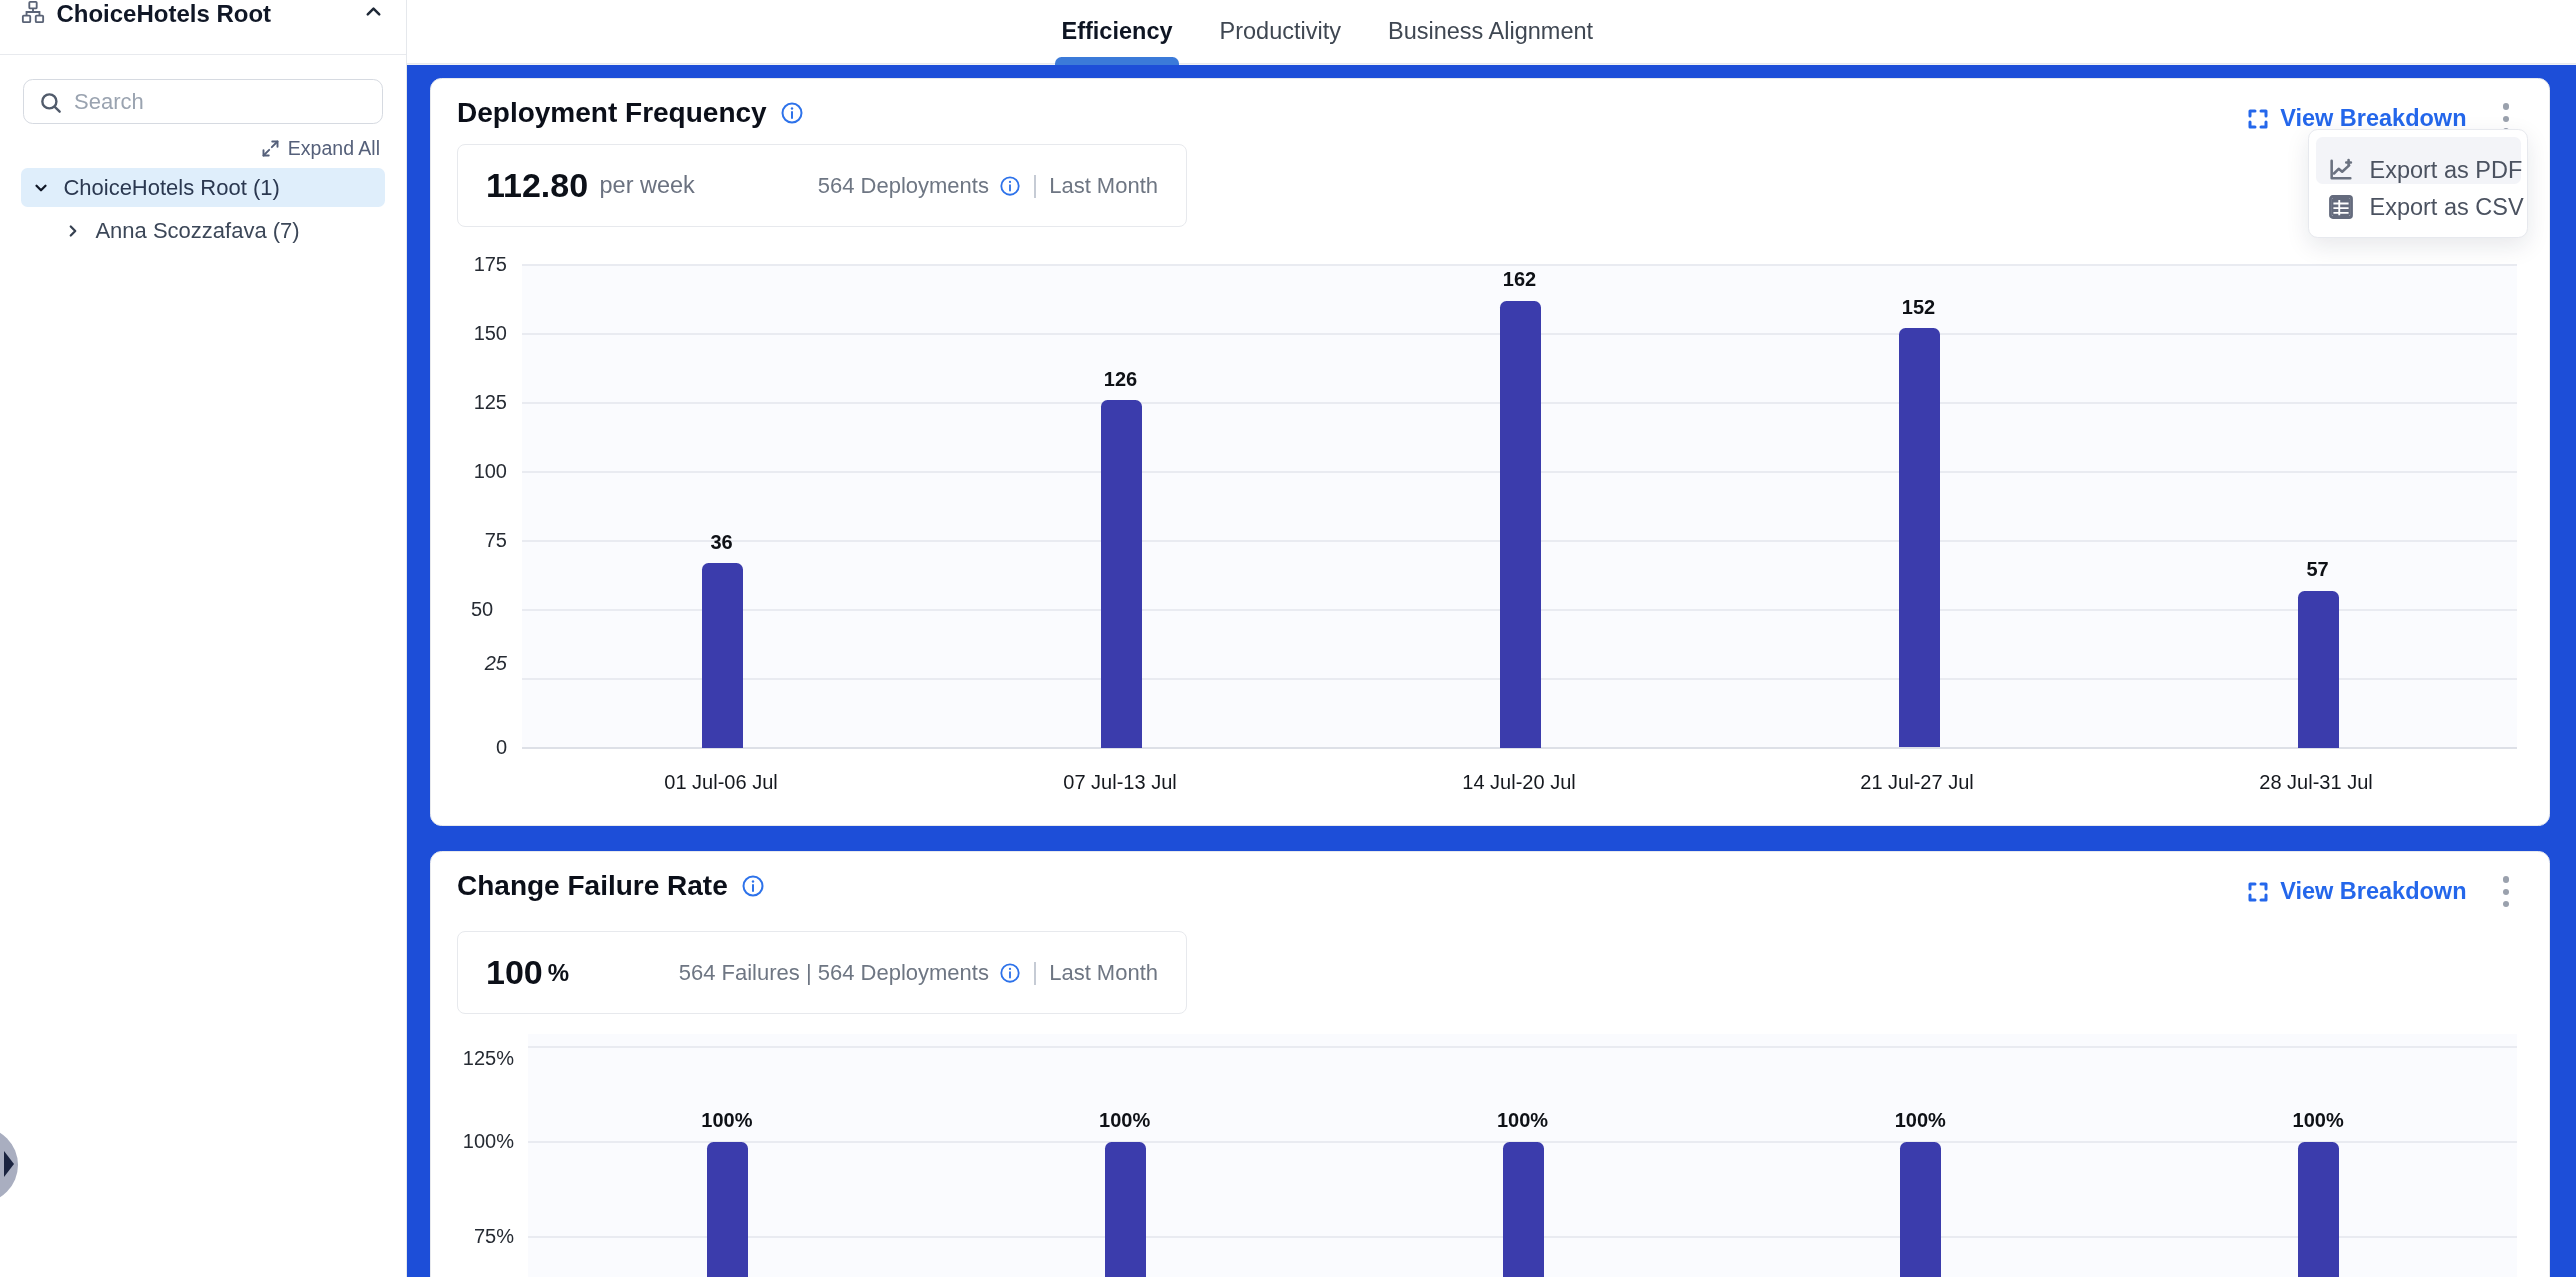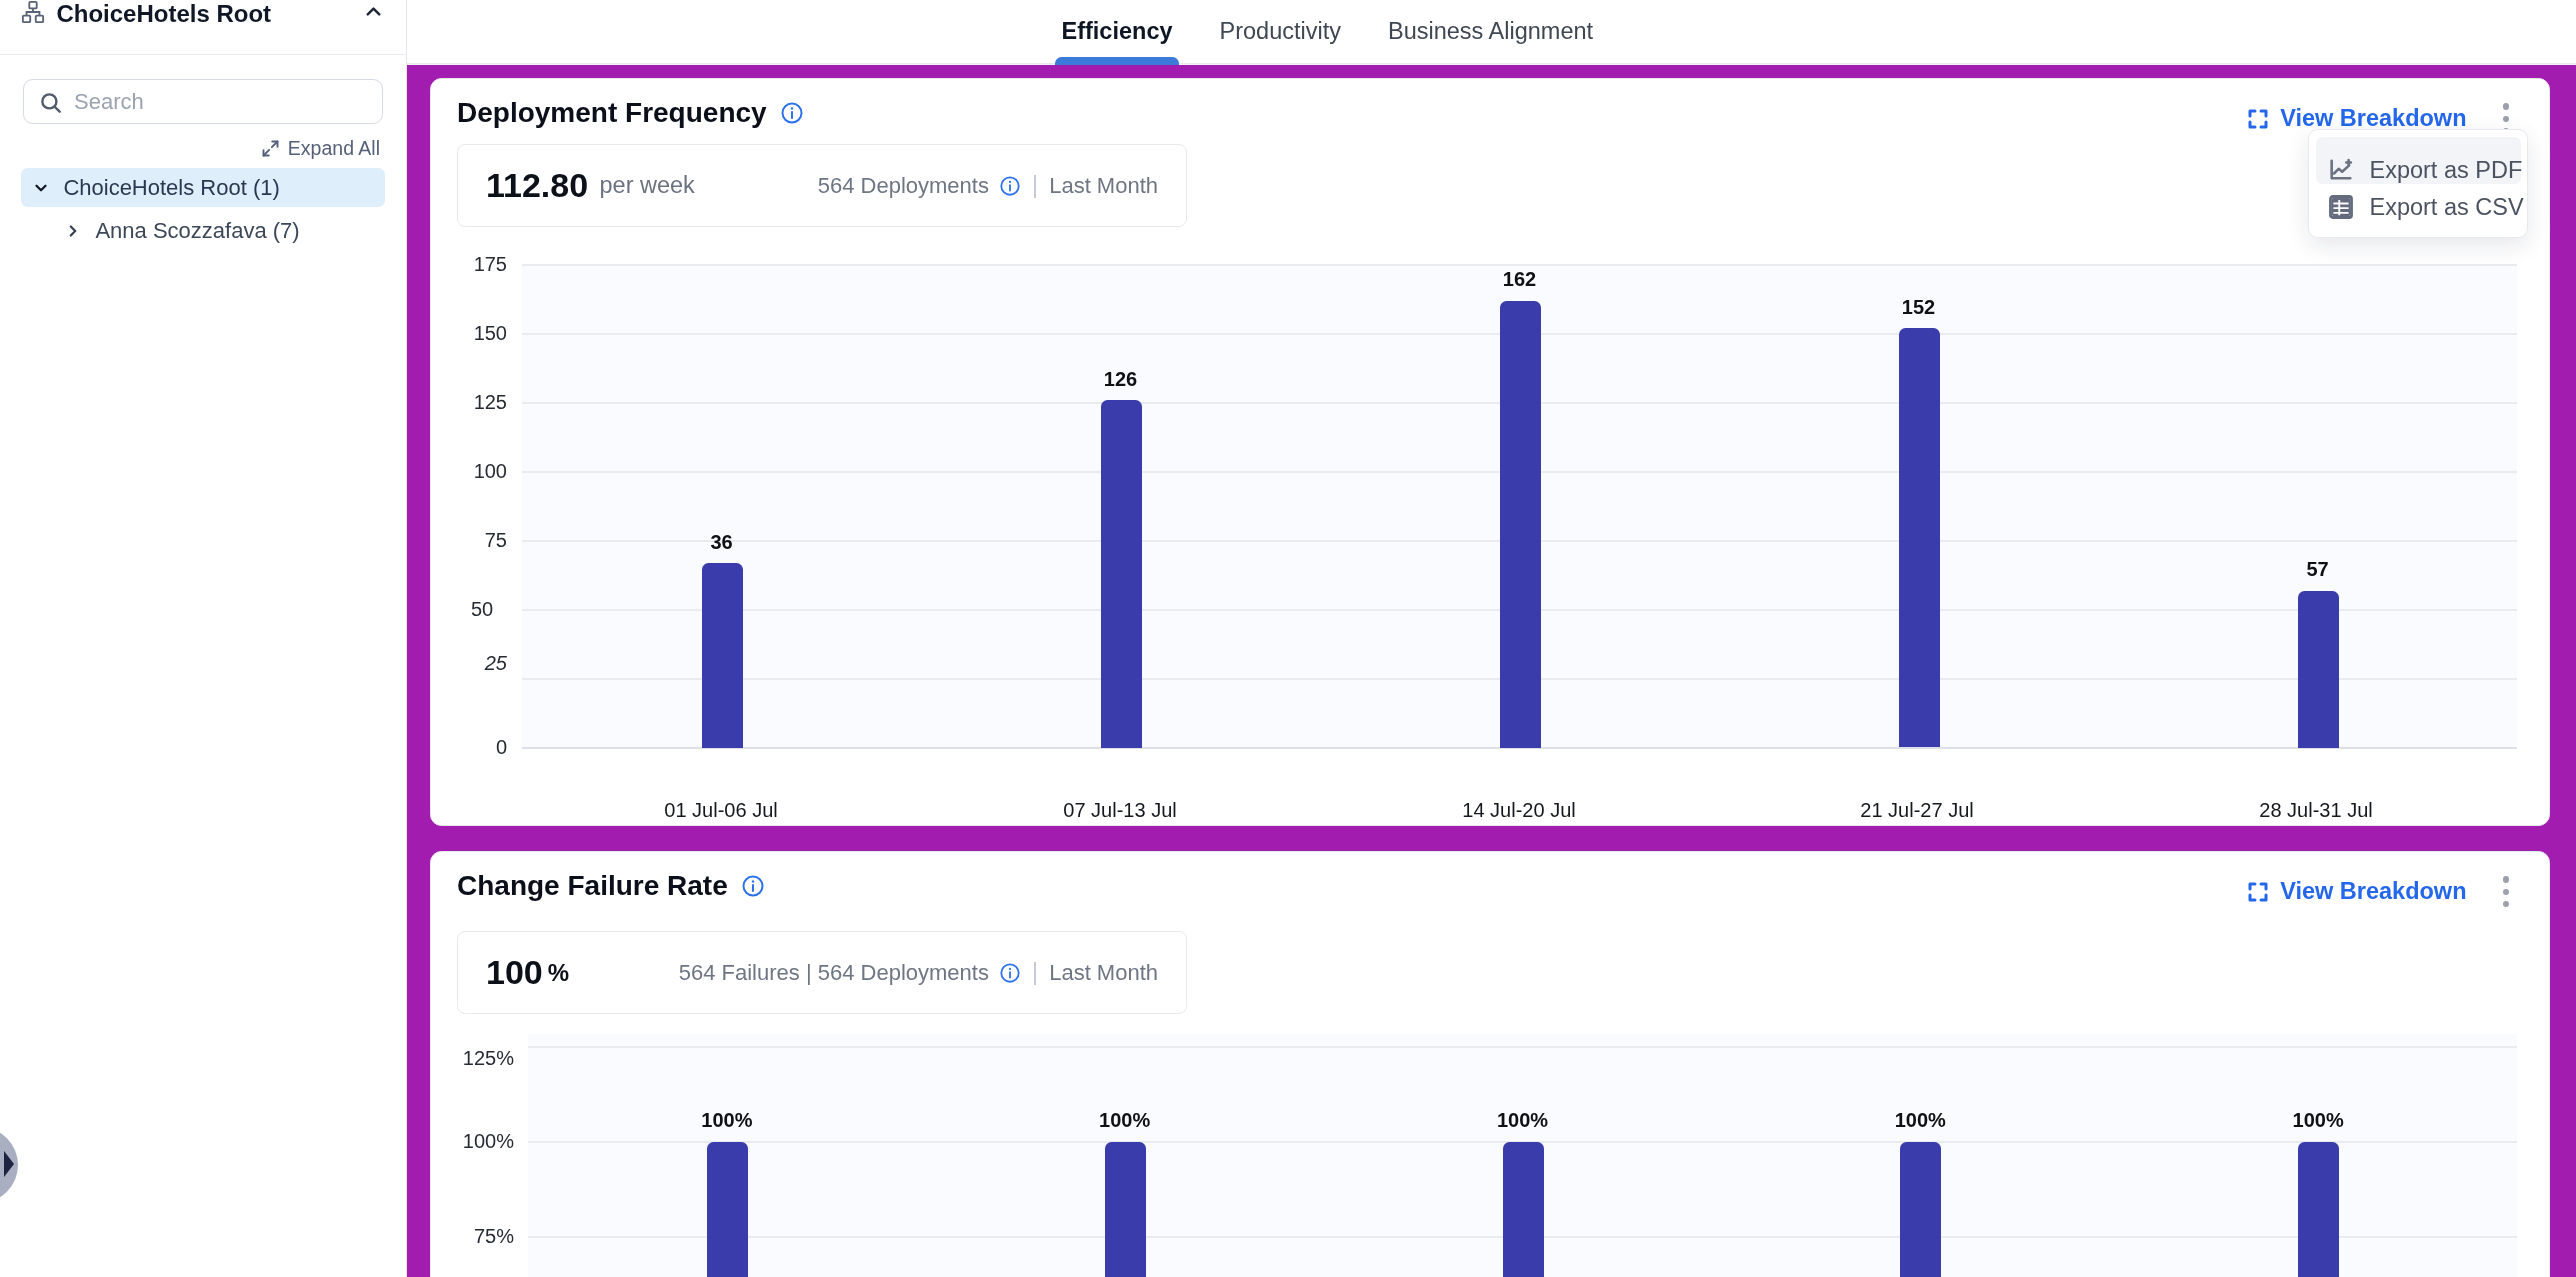--- a/index.html
+++ b/index.html
@@ -27,21 +27,21 @@
   .edge-handle .disc{position:absolute;left:-58px;top:0;width:76px;height:76px;border-radius:50%;background:#a9aec0;}
   .edge-handle .tri{position:absolute;left:4px;top:24px;width:0;height:0;
     border-top:13px solid transparent;border-bottom:13px solid transparent;border-left:10.6px solid #1b2440;}
   
   .main{position:absolute;left:407px;right:0;top:0;bottom:0;}
   .topbar{position:absolute;left:0;right:0;top:0;height:63px;background:#fff;border-bottom:1.6px solid #e8eaee;}
   .tabs{position:absolute;left:648px;top:0;height:63px;display:flex;gap:34px;}
   .tab{position:relative;height:63px;display:flex;align-items:center;padding:0 6.5px;font-size:23.5px;color:#3f4752;cursor:pointer;white-space:nowrap;}
   .tab.active{color:#0e1523;font-weight:700;}
   .tab .underline{position:absolute;left:0;right:0;bottom:-1.6px;height:7.3px;background:#3b7ad9;border-radius:6.5px 6.5px 0 0;}
-  .content{position:absolute;left:0;right:0;top:65px;bottom:0;background:#a21caf;}
+  .content{position:absolute;left:0;right:0;top:65px;bottom:0;background:#1d4ed8;}
   .card{position:absolute;left:23px;width:2120px;background:#fff;border:1.6px solid #e7e9ed;border-radius:11.4px;box-sizing:border-box;}
   .card1{top:13px;height:748px;}
   .card2{top:786px;height:503px;}
   .card-head{position:absolute;left:26px;right:32px;top:18px;display:flex;align-items:flex-start;justify-content:space-between;}
   .card-title-wrap{display:flex;align-items:center;gap:13px;}
   .card-title{font-size:28px;font-weight:700;color:#0b0f19;}
   .head-actions{display:flex;align-items:center;gap:28px;margin-top:1.6px;}
   .view-breakdown{display:flex;align-items:center;gap:9.7px;color:#2467eb;font-size:23.5px;font-weight:700;cursor:pointer;}
   .kebab{display:flex;flex-direction:column;gap:5.7px;padding:4.9px 8px;cursor:pointer;}
   .kebab i{width:6.5px;height:6.5px;border-radius:50%;background:#9aa1ad;}
@@ -65,21 +65,21 @@
   
   .chart{position:absolute;left:26px;right:32px;}
   .card1 .chart{top:186px;height:532px;}
   .card2 .chart{top:182px;height:245px;}
   .plot{position:absolute;top:0;right:0;background:#fafbfe;}
   .gridline{position:absolute;left:0;right:0;height:1.6px;background:#e9ebf1;}
   .gridline.zero{background:#dde0e7;}
   .ytick{position:absolute;text-align:right;font-size:20px;color:#262b33;}
   .bar{position:absolute;border-radius:6.5px 6.5px 0 0;}
   .bar-label{position:absolute;transform:translateX(-50%);font-size:20px;font-weight:700;color:#0e1116;white-space:nowrap;}
-  .xlabel{position:absolute;transform:translateX(-50%);font-size:20px;color:#15181e;white-space:nowrap;margin-top:28px;}
+  .xlabel{position:absolute;transform:translateX(-50%);font-size:20px;color:#15181e;white-space:nowrap;}
   svg{display:block;}
 </style>
 </head>
 <body>
 
 <div id="app">
 
   <aside class="sidebar">
     <div class="sb-header">
       <span>

